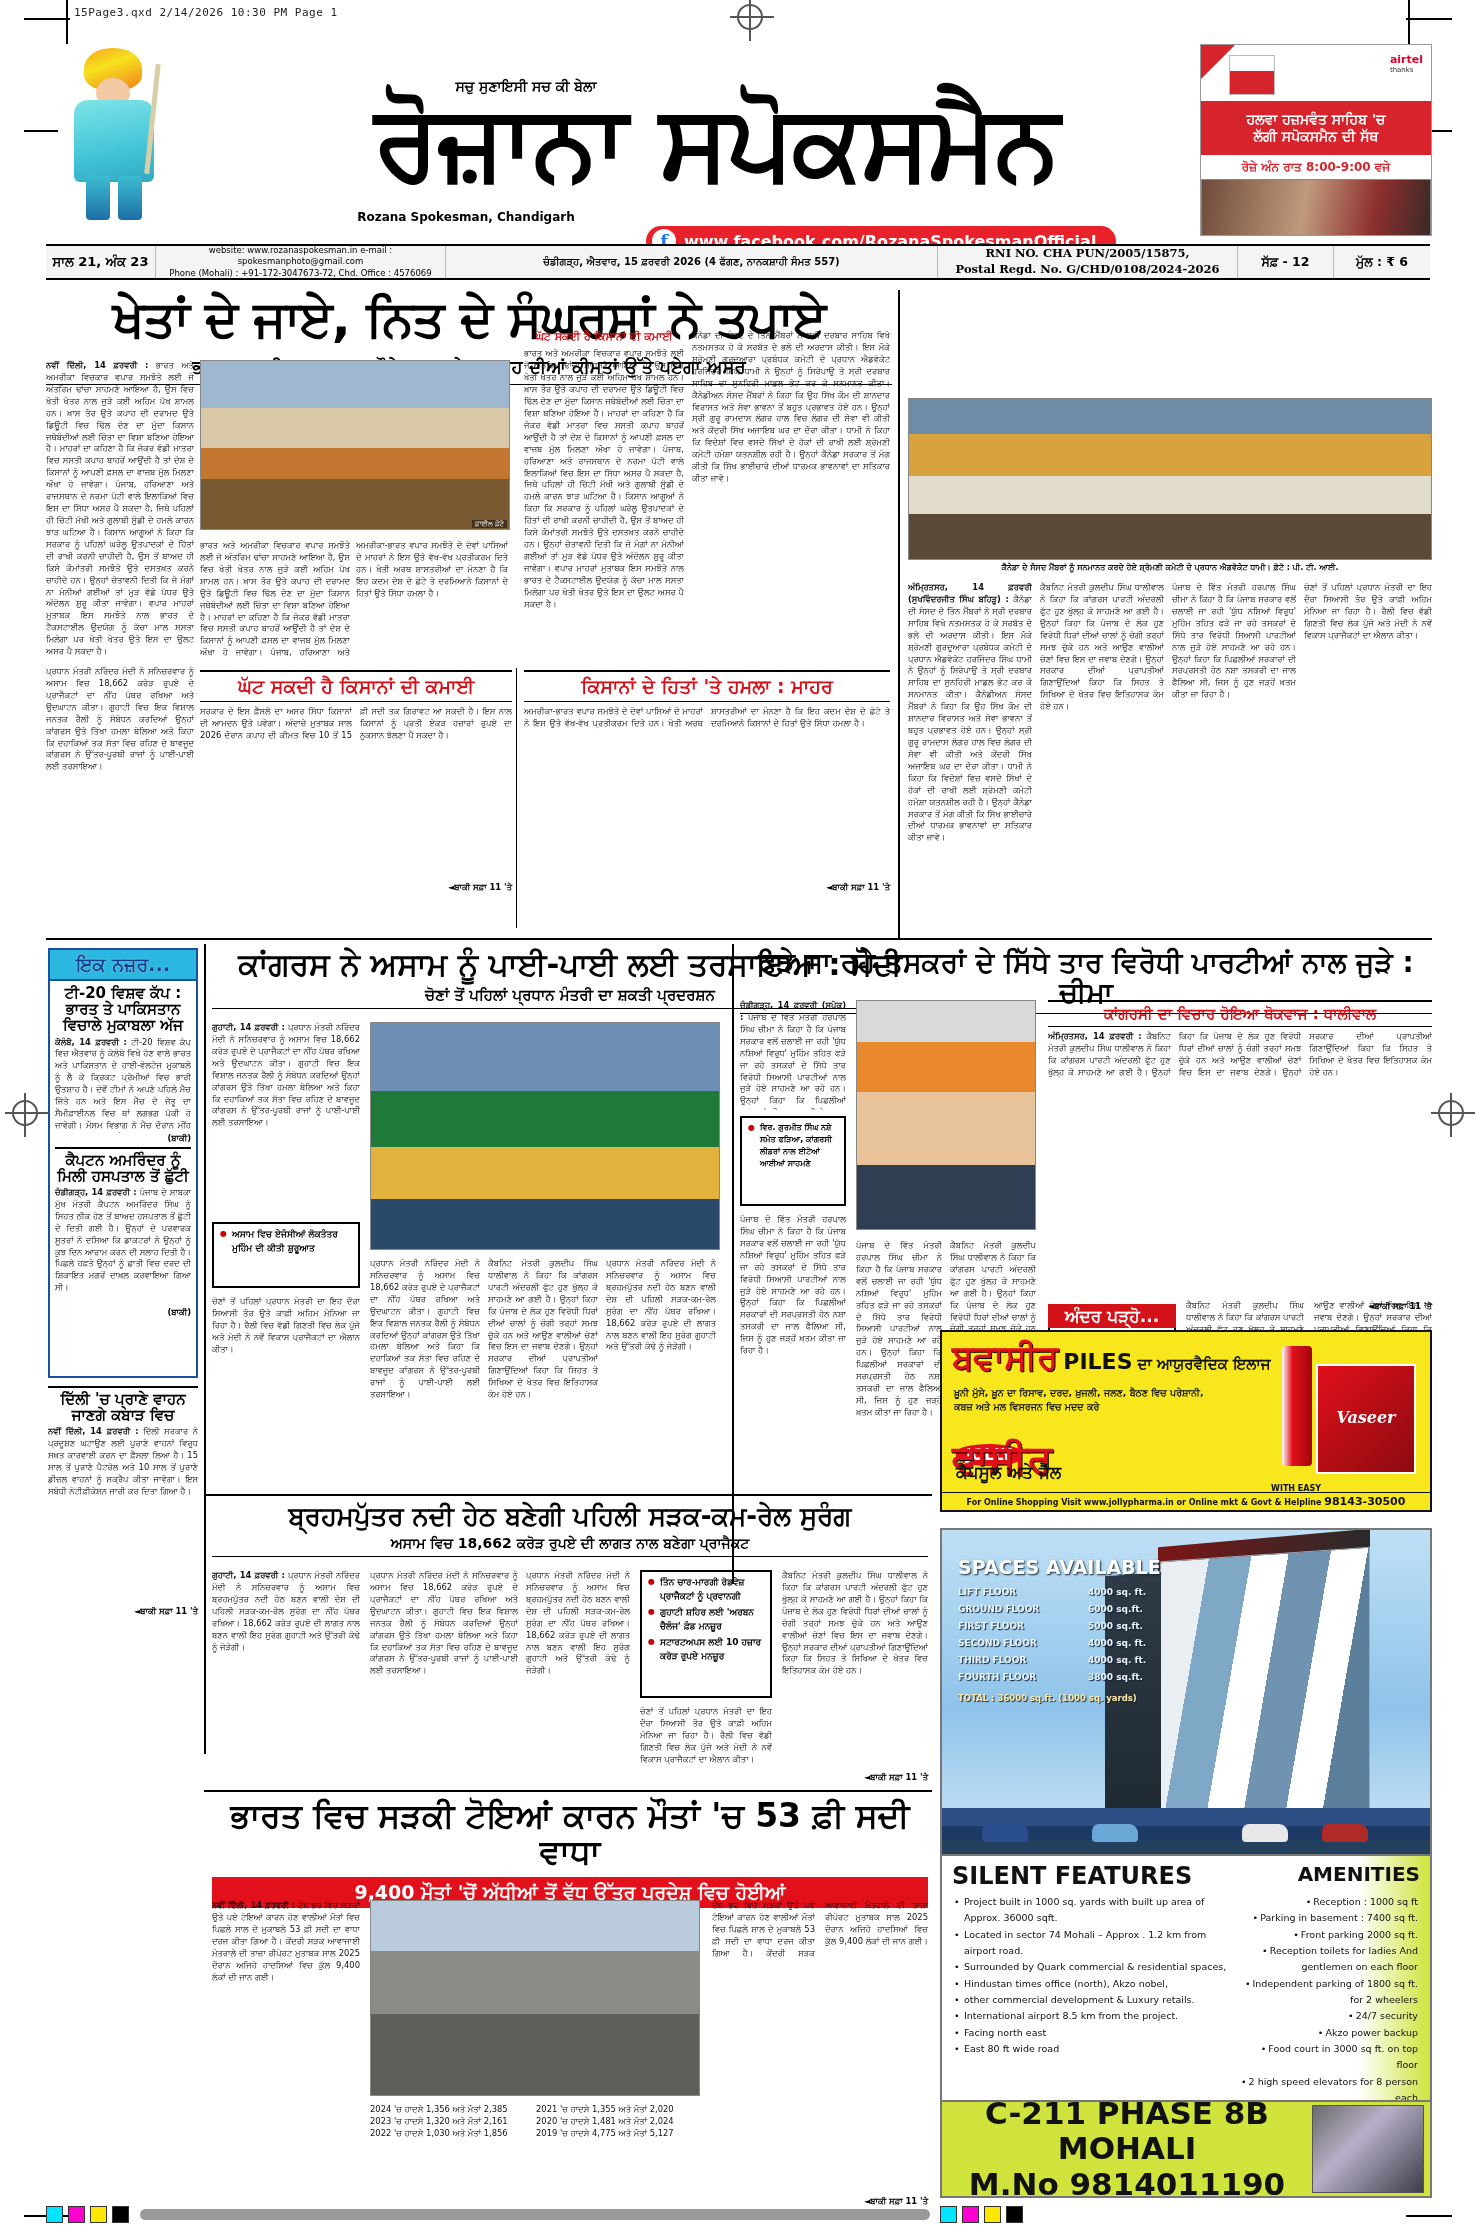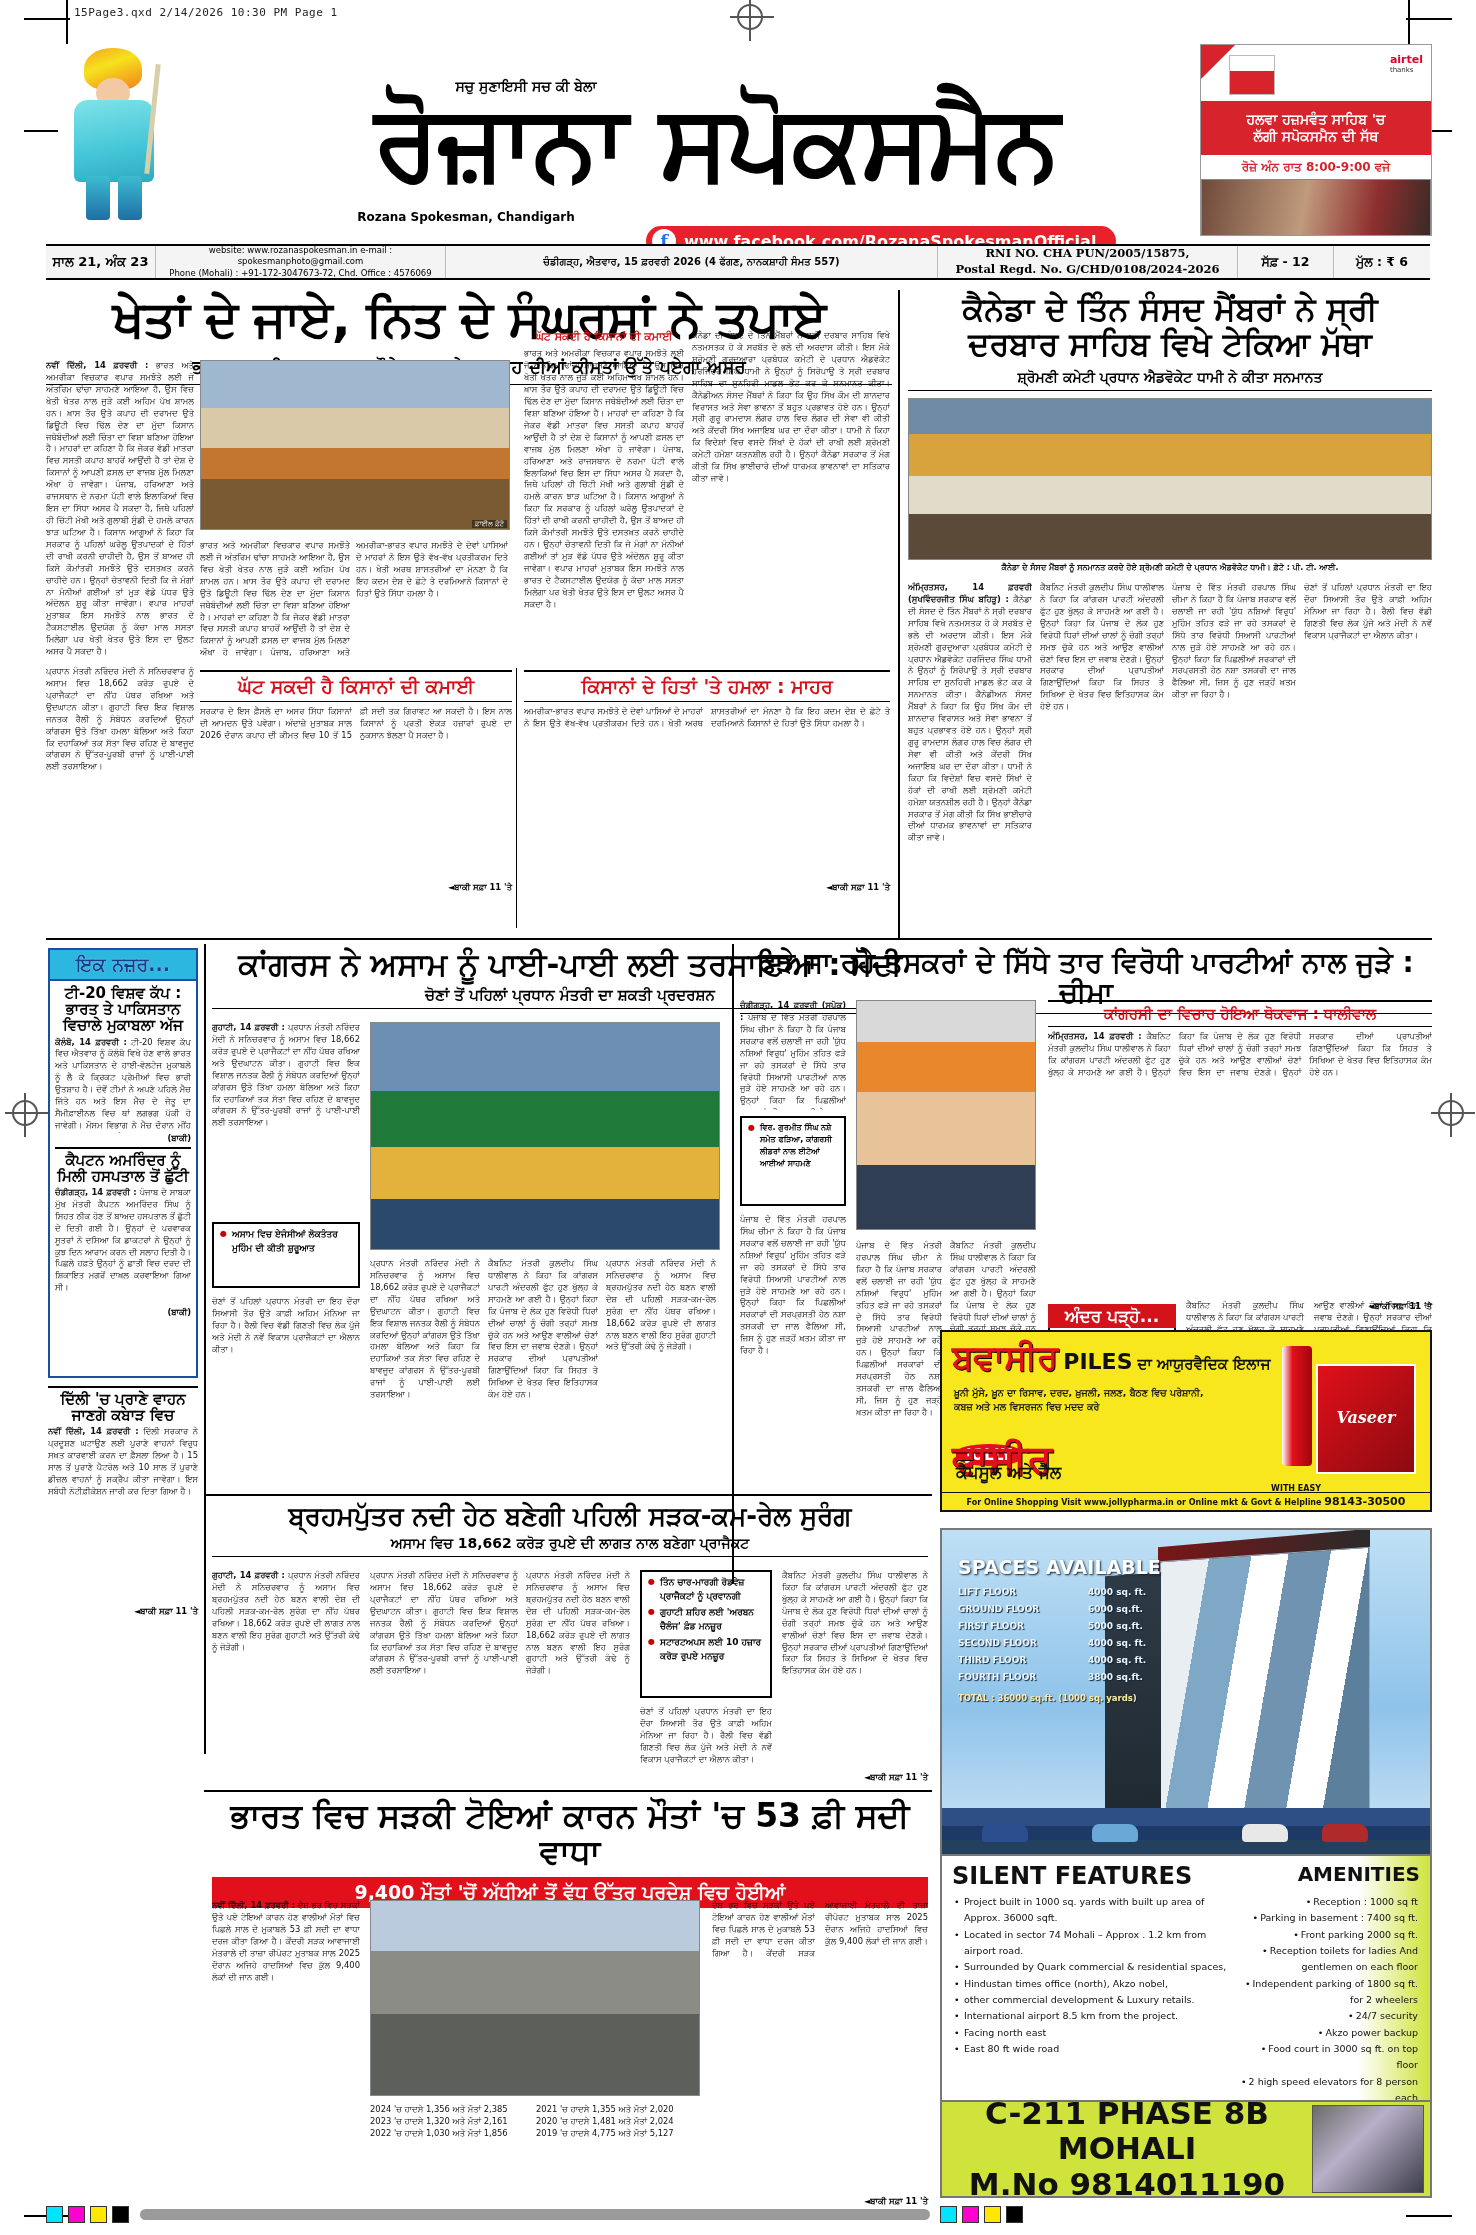--- a/index.html
+++ b/index.html
@@ -343,28 +343,20 @@
   <div class="col" style="left:524px;top:330px;width:160px;">
     <div class="redhl" style="font-size:11px;line-height:1.3;">
       <span>ਘੱਟ ਸਕਦੀ ਹੈ ਕਿਸਾਨਾਂ ਦੀ ਕਮਾਈ</span>
     </div>
     <div class="bodytext" style="height:290px;margin-top:4px;">ਭਾਰਤ ਅਤੇ ਅਮਰੀਕਾ ਵਿਚਕਾਰ ਵਪਾਰ ਸਮਝੌਤੇ ਲਈ ਜੋ ਅੰਤਰਿਮ ਢਾਂਚਾ ਸਾਹਮਣੇ ਆਇਆ ਹੈ, ਉਸ ਵਿਚ ਖੇਤੀ ਖੇਤਰ ਨਾਲ ਜੁੜੇ ਕਈ ਅਹਿਮ ਪੱਖ ਸ਼ਾਮਲ ਹਨ। ਖ਼ਾਸ ਤੌਰ ਉਤੇ ਕਪਾਹ ਦੀ ਦਰਾਮਦ ਉਤੇ ਡਿਊਟੀ ਵਿਚ ਢਿੱਲ ਦੇਣ ਦਾ ਮੁੱਦਾ ਕਿਸਾਨ ਜਥੇਬੰਦੀਆਂ ਲਈ ਚਿੰਤਾ ਦਾ ਵਿਸ਼ਾ ਬਣਿਆ ਹੋਇਆ ਹੈ। ਮਾਹਰਾਂ ਦਾ ਕਹਿਣਾ ਹੈ ਕਿ ਜੇਕਰ ਵੱਡੀ ਮਾਤਰਾ ਵਿਚ ਸਸਤੀ ਕਪਾਹ ਬਾਹਰੋਂ ਆਉਂਦੀ ਹੈ ਤਾਂ ਦੇਸ਼ ਦੇ ਕਿਸਾਨਾਂ ਨੂੰ ਆਪਣੀ ਫ਼ਸਲ ਦਾ ਵਾਜਬ ਮੁੱਲ ਮਿਲਣਾ ਔਖਾ ਹੋ ਜਾਵੇਗਾ। ਪੰਜਾਬ, ਹਰਿਆਣਾ ਅਤੇ ਰਾਜਸਥਾਨ ਦੇ ਨਰਮਾ ਪੱਟੀ ਵਾਲੇ ਇਲਾਕਿਆਂ ਵਿਚ ਇਸ ਦਾ ਸਿੱਧਾ ਅਸਰ ਪੈ ਸਕਦਾ ਹੈ, ਜਿਥੇ ਪਹਿਲਾਂ ਹੀ ਚਿੱਟੀ ਮੱਖੀ ਅਤੇ ਗੁਲਾਬੀ ਸੁੰਡੀ ਦੇ ਹਮਲੇ ਕਾਰਨ ਝਾੜ ਘਟਿਆ ਹੈ। ਕਿਸਾਨ ਆਗੂਆਂ ਨੇ ਕਿਹਾ ਕਿ ਸਰਕਾਰ ਨੂੰ ਪਹਿਲਾਂ ਘਰੇਲੂ ਉਤਪਾਦਕਾਂ ਦੇ ਹਿੱਤਾਂ ਦੀ ਰਾਖੀ ਕਰਨੀ ਚਾਹੀਦੀ ਹੈ, ਉਸ ਤੋਂ ਬਾਅਦ ਹੀ ਕਿਸੇ ਕੌਮਾਂਤਰੀ ਸਮਝੌਤੇ ਉਤੇ ਦਸਤਖ਼ਤ ਕਰਨੇ ਚਾਹੀਦੇ ਹਨ। ਉਨ੍ਹਾਂ ਚੇਤਾਵਨੀ ਦਿਤੀ ਕਿ ਜੇ ਮੰਗਾਂ ਨਾ ਮੰਨੀਆਂ ਗਈਆਂ ਤਾਂ ਮੁੜ ਵੱਡੇ ਪੱਧਰ ਉਤੇ ਅੰਦੋਲਨ ਸ਼ੁਰੂ ਕੀਤਾ ਜਾਵੇਗਾ। ਵਪਾਰ ਮਾਹਰਾਂ ਮੁਤਾਬਕ ਇਸ ਸਮਝੌਤੇ ਨਾਲ ਭਾਰਤ ਦੇ ਟੈਕਸਟਾਈਲ ਉਦਯੋਗ ਨੂੰ ਕੱਚਾ ਮਾਲ ਸਸਤਾ ਮਿਲੇਗਾ ਪਰ ਖੇਤੀ ਖੇਤਰ ਉਤੇ ਇਸ ਦਾ ਉਲਟ ਅਸਰ ਪੈ ਸਕਦਾ ਹੈ।</div>
   </div>
   <div class="col bodytext" style="left:692px;top:330px;width:198px;height:318px;">
     <span>ਕੈਨੇਡਾ ਦੀ ਸੰਸਦ ਦੇ ਤਿੰਨ ਮੈਂਬਰਾਂ ਨੇ ਸ੍ਰੀ ਦਰਬਾਰ ਸਾਹਿਬ ਵਿਖੇ ਨਤਮਸਤਕ ਹੋ ਕੇ ਸਰਬੱਤ ਦੇ ਭਲੇ ਦੀ ਅਰਦਾਸ ਕੀਤੀ। ਇਸ ਮੌਕੇ ਸ਼੍ਰੋਮਣੀ ਗੁਰਦੁਆਰਾ ਪ੍ਰਬੰਧਕ ਕਮੇਟੀ ਦੇ ਪ੍ਰਧਾਨ ਐਡਵੋਕੇਟ ਹਰਜਿੰਦਰ ਸਿੰਘ ਧਾਮੀ ਨੇ ਉਨ੍ਹਾਂ ਨੂੰ ਸਿਰੋਪਾਉ ਤੇ ਸ੍ਰੀ ਦਰਬਾਰ ਸਾਹਿਬ ਦਾ ਸੁਨਹਿਰੀ ਮਾਡਲ ਭੇਟ ਕਰ ਕੇ ਸਨਮਾਨਤ ਕੀਤਾ। ਕੈਨੇਡੀਅਨ ਸੰਸਦ ਮੈਂਬਰਾਂ ਨੇ ਕਿਹਾ ਕਿ ਉਹ ਸਿੱਖ ਕੌਮ ਦੀ ਸ਼ਾਨਦਾਰ ਵਿਰਾਸਤ ਅਤੇ ਸੇਵਾ ਭਾਵਨਾ ਤੋਂ ਬਹੁਤ ਪ੍ਰਭਾਵਤ ਹੋਏ ਹਨ। ਉਨ੍ਹਾਂ ਸ੍ਰੀ ਗੁਰੂ ਰਾਮਦਾਸ ਲੰਗਰ ਹਾਲ ਵਿਚ ਲੰਗਰ ਦੀ ਸੇਵਾ ਵੀ ਕੀਤੀ ਅਤੇ ਕੇਂਦਰੀ ਸਿੱਖ ਅਜਾਇਬ ਘਰ ਦਾ ਦੌਰਾ ਕੀਤਾ। ਧਾਮੀ ਨੇ ਕਿਹਾ ਕਿ ਵਿਦੇਸ਼ਾਂ ਵਿਚ ਵਸਦੇ ਸਿੱਖਾਂ ਦੇ ਹੱਕਾਂ ਦੀ ਰਾਖੀ ਲਈ ਸ਼੍ਰੋਮਣੀ ਕਮੇਟੀ ਹਮੇਸ਼ਾ ਯਤਨਸ਼ੀਲ ਰਹੀ ਹੈ। ਉਨ੍ਹਾਂ ਕੈਨੇਡਾ ਸਰਕਾਰ ਤੋਂ ਮੰਗ ਕੀਤੀ ਕਿ ਸਿੱਖ ਭਾਈਚਾਰੇ ਦੀਆਂ ਧਾਰਮਕ ਭਾਵਨਾਵਾਂ ਦਾ ਸਤਿਕਾਰ ਕੀਤਾ ਜਾਵੇ।</span>
   </div>
 
-  <div class="col" style="left:908px;top:292px;width:524px;">
-    <div class="hl" style="font-size:32px;">
-      <span>ਕੈਨੇਡਾ ਦੇ ਤਿੰਨ ਸੰਸਦ ਮੈਂਬਰਾਂ ਨੇ ਸ੍ਰੀ</span><br>
-      <span>ਦਰਬਾਰ ਸਾਹਿਬ ਵਿਖੇ ਟੇਕਿਆ ਮੱਥਾ</span>
-    </div>
-    <div class="sub" style="font-size:14px;margin-top:8px;">ਸ਼੍ਰੋਮਣੀ ਕਮੇਟੀ ਪ੍ਰਧਾਨ ਐਡਵੋਕੇਟ ਧਾਮੀ ਨੇ ਕੀਤਾ ਸਨਮਾਨਤ</div>
-    <div class="rule" style="height:1px;margin-top:4px;"></div>
-  </div>
 
   <div class="photo ph-sikh" style="position:absolute;left:908px;top:398px;width:524px;height:162px;"></div>
   <div class="col bodytext" style="left:908px;top:562px;width:524px;font-size:8px;font-weight:bold;text-align:center;">ਕੈਨੇਡਾ ਦੇ ਸੰਸਦ ਮੈਂਬਰਾਂ ਨੂੰ ਸਨਮਾਨਤ ਕਰਦੇ ਹੋਏ ਸ਼੍ਰੋਮਣੀ ਕਮੇਟੀ ਦੇ ਪ੍ਰਧਾਨ ਐਡਵੋਕੇਟ ਧਾਮੀ। ਫ਼ੋਟੋ : ਪੀ. ਟੀ. ਆਈ.</div>
 
   <div class="col bodytext" style="left:908px;top:582px;width:124px;height:352px;">
     <b class="dateline">ਅੰਮ੍ਰਿਤਸਰ, 14 ਫ਼ਰਵਰੀ (ਸੁਖਵਿੰਦਰਜੀਤ ਸਿੰਘ ਬਹਿੜੂ) :</b>
     <span>ਕੈਨੇਡਾ ਦੀ ਸੰਸਦ ਦੇ ਤਿੰਨ ਮੈਂਬਰਾਂ ਨੇ ਸ੍ਰੀ ਦਰਬਾਰ ਸਾਹਿਬ ਵਿਖੇ ਨਤਮਸਤਕ ਹੋ ਕੇ ਸਰਬੱਤ ਦੇ ਭਲੇ ਦੀ ਅਰਦਾਸ ਕੀਤੀ। ਇਸ ਮੌਕੇ ਸ਼੍ਰੋਮਣੀ ਗੁਰਦੁਆਰਾ ਪ੍ਰਬੰਧਕ ਕਮੇਟੀ ਦੇ ਪ੍ਰਧਾਨ ਐਡਵੋਕੇਟ ਹਰਜਿੰਦਰ ਸਿੰਘ ਧਾਮੀ ਨੇ ਉਨ੍ਹਾਂ ਨੂੰ ਸਿਰੋਪਾਉ ਤੇ ਸ੍ਰੀ ਦਰਬਾਰ ਸਾਹਿਬ ਦਾ ਸੁਨਹਿਰੀ ਮਾਡਲ ਭੇਟ ਕਰ ਕੇ ਸਨਮਾਨਤ ਕੀਤਾ। ਕੈਨੇਡੀਅਨ ਸੰਸਦ ਮੈਂਬਰਾਂ ਨੇ ਕਿਹਾ ਕਿ ਉਹ ਸਿੱਖ ਕੌਮ ਦੀ ਸ਼ਾਨਦਾਰ ਵਿਰਾਸਤ ਅਤੇ ਸੇਵਾ ਭਾਵਨਾ ਤੋਂ ਬਹੁਤ ਪ੍ਰਭਾਵਤ ਹੋਏ ਹਨ। ਉਨ੍ਹਾਂ ਸ੍ਰੀ ਗੁਰੂ ਰਾਮਦਾਸ ਲੰਗਰ ਹਾਲ ਵਿਚ ਲੰਗਰ ਦੀ ਸੇਵਾ ਵੀ ਕੀਤੀ ਅਤੇ ਕੇਂਦਰੀ ਸਿੱਖ ਅਜਾਇਬ ਘਰ ਦਾ ਦੌਰਾ ਕੀਤਾ। ਧਾਮੀ ਨੇ ਕਿਹਾ ਕਿ ਵਿਦੇਸ਼ਾਂ ਵਿਚ ਵਸਦੇ ਸਿੱਖਾਂ ਦੇ ਹੱਕਾਂ ਦੀ ਰਾਖੀ ਲਈ ਸ਼੍ਰੋਮਣੀ ਕਮੇਟੀ ਹਮੇਸ਼ਾ ਯਤਨਸ਼ੀਲ ਰਹੀ ਹੈ। ਉਨ੍ਹਾਂ ਕੈਨੇਡਾ ਸਰਕਾਰ ਤੋਂ ਮੰਗ ਕੀਤੀ ਕਿ ਸਿੱਖ ਭਾਈਚਾਰੇ ਦੀਆਂ ਧਾਰਮਕ ਭਾਵਨਾਵਾਂ ਦਾ ਸਤਿਕਾਰ ਕੀਤਾ ਜਾਵੇ।</span>
   </div>
   <div class="col bodytext" style="left:1040px;top:582px;width:124px;height:352px;">
     <span>ਕੈਬਨਿਟ ਮੰਤਰੀ ਕੁਲਦੀਪ ਸਿੰਘ ਧਾਲੀਵਾਲ ਨੇ ਕਿਹਾ ਕਿ ਕਾਂਗਰਸ ਪਾਰਟੀ ਅੰਦਰਲੀ ਫੁੱਟ ਹੁਣ ਖੁੱਲ੍ਹ ਕੇ ਸਾਹਮਣੇ ਆ ਗਈ ਹੈ। ਉਨ੍ਹਾਂ ਕਿਹਾ ਕਿ ਪੰਜਾਬ ਦੇ ਲੋਕ ਹੁਣ ਵਿਰੋਧੀ ਧਿਰਾਂ ਦੀਆਂ ਚਾਲਾਂ ਨੂੰ ਚੰਗੀ ਤਰ੍ਹਾਂ ਸਮਝ ਚੁੱਕੇ ਹਨ ਅਤੇ ਆਉਣ ਵਾਲੀਆਂ ਚੋਣਾਂ ਵਿਚ ਇਸ ਦਾ ਜਵਾਬ ਦੇਣਗੇ। ਉਨ੍ਹਾਂ ਸਰਕਾਰ ਦੀਆਂ ਪ੍ਰਾਪਤੀਆਂ ਗਿਣਾਉਂਦਿਆਂ ਕਿਹਾ ਕਿ ਸਿਹਤ ਤੇ ਸਿਖਿਆ ਦੇ ਖੇਤਰ ਵਿਚ ਇਤਿਹਾਸਕ ਕੰਮ ਹੋਏ ਹਨ।</span>

